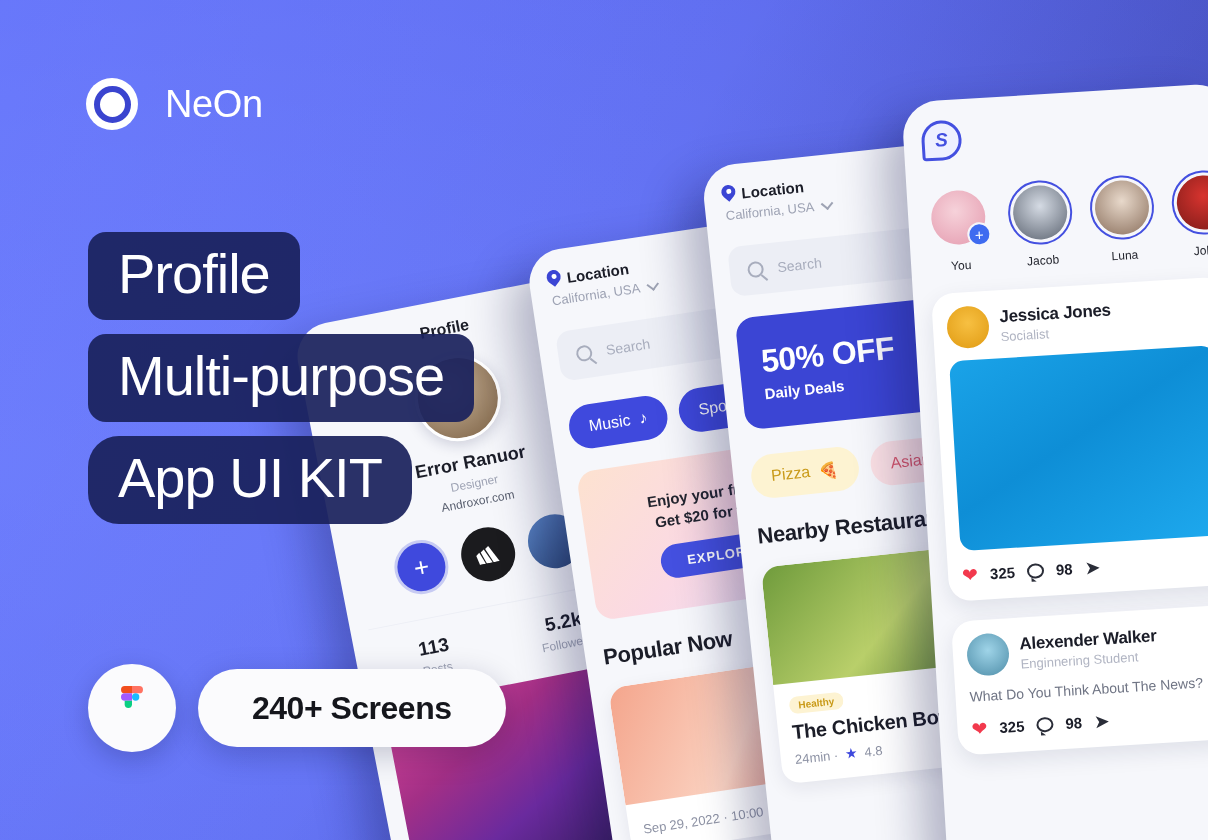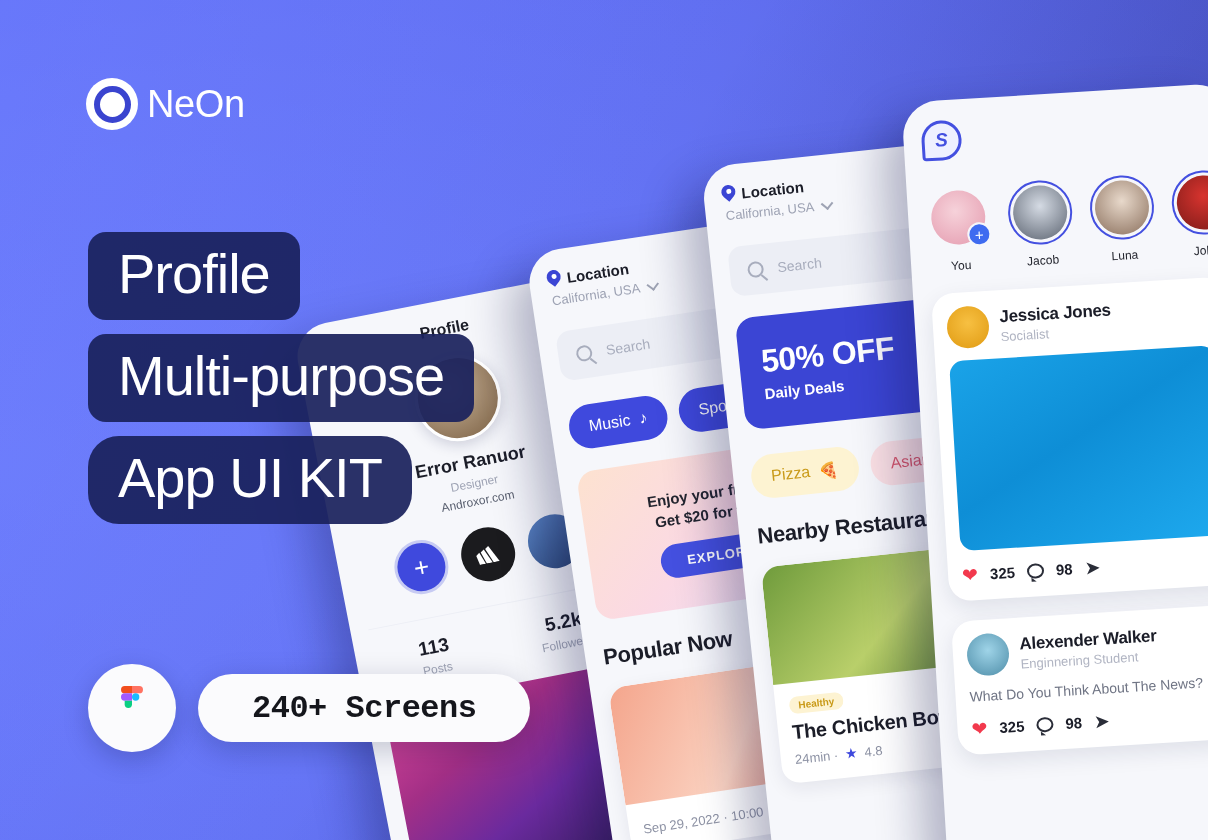--- a/index.html
+++ b/index.html
@@ -19,21 +19,21 @@
     background-blend-mode:screen, normal;
   }
   .bg-vignette {
     position:absolute; inset:0;
     background:linear-gradient(120deg, rgba(90,105,255,.22) 0%, rgba(0,0,0,0) 45%, rgba(20,25,90,.32) 100%);
   }
 
   
   .logo-row {
     position:absolute; left:86px; top:78px;
-    display:flex; align-items:center; gap:9px; z-index:40;
+    display:flex; align-items:center; gap:27px; z-index:40;
   }
   .logo-mark {
     width:52px; height:52px; border-radius:50%;
     background:#ffffff; position:relative;
     display:flex; align-items:center; justify-content:center;
   }
   .logo-mark::before {
     content:""; position:absolute;
     width:25px; height:25px; border-radius:50%;
     border:6px solid #3a44cf;
@@ -68,25 +68,24 @@
     display:flex; align-items:center; gap:22px;
   }
   .figma-circle {
     width:88px; height:88px; border-radius:50%;
     background:#fbfbfd;
     display:flex; align-items:center; justify-content:center;
     box-shadow:0 8px 26px rgba(10,15,60,.22);
   }
   .figma-svg { width:30px; height:44px; display:block; }
   .screens-pill {
-    height:68px; padding:0 54px;
+    height:78px; padding:0 54px;
     border-radius:42px; background:#fbfbfd;
     display:flex; align-items:center; justify-content:flex-start;
     box-shadow:0 8px 30px rgba(10,15,60,.22);
-    font-family:Liberation Mono, monospace;
   }
   .screens-pill span {
     color:#15161c; font-size:32px; font-weight:bold; letter-spacing:-.5px;
   }
 
   
   .phone {
     position:absolute;
     background:#f6f7fb;
     box-shadow:-22px 16px 46px rgba(12,18,70,.30);

